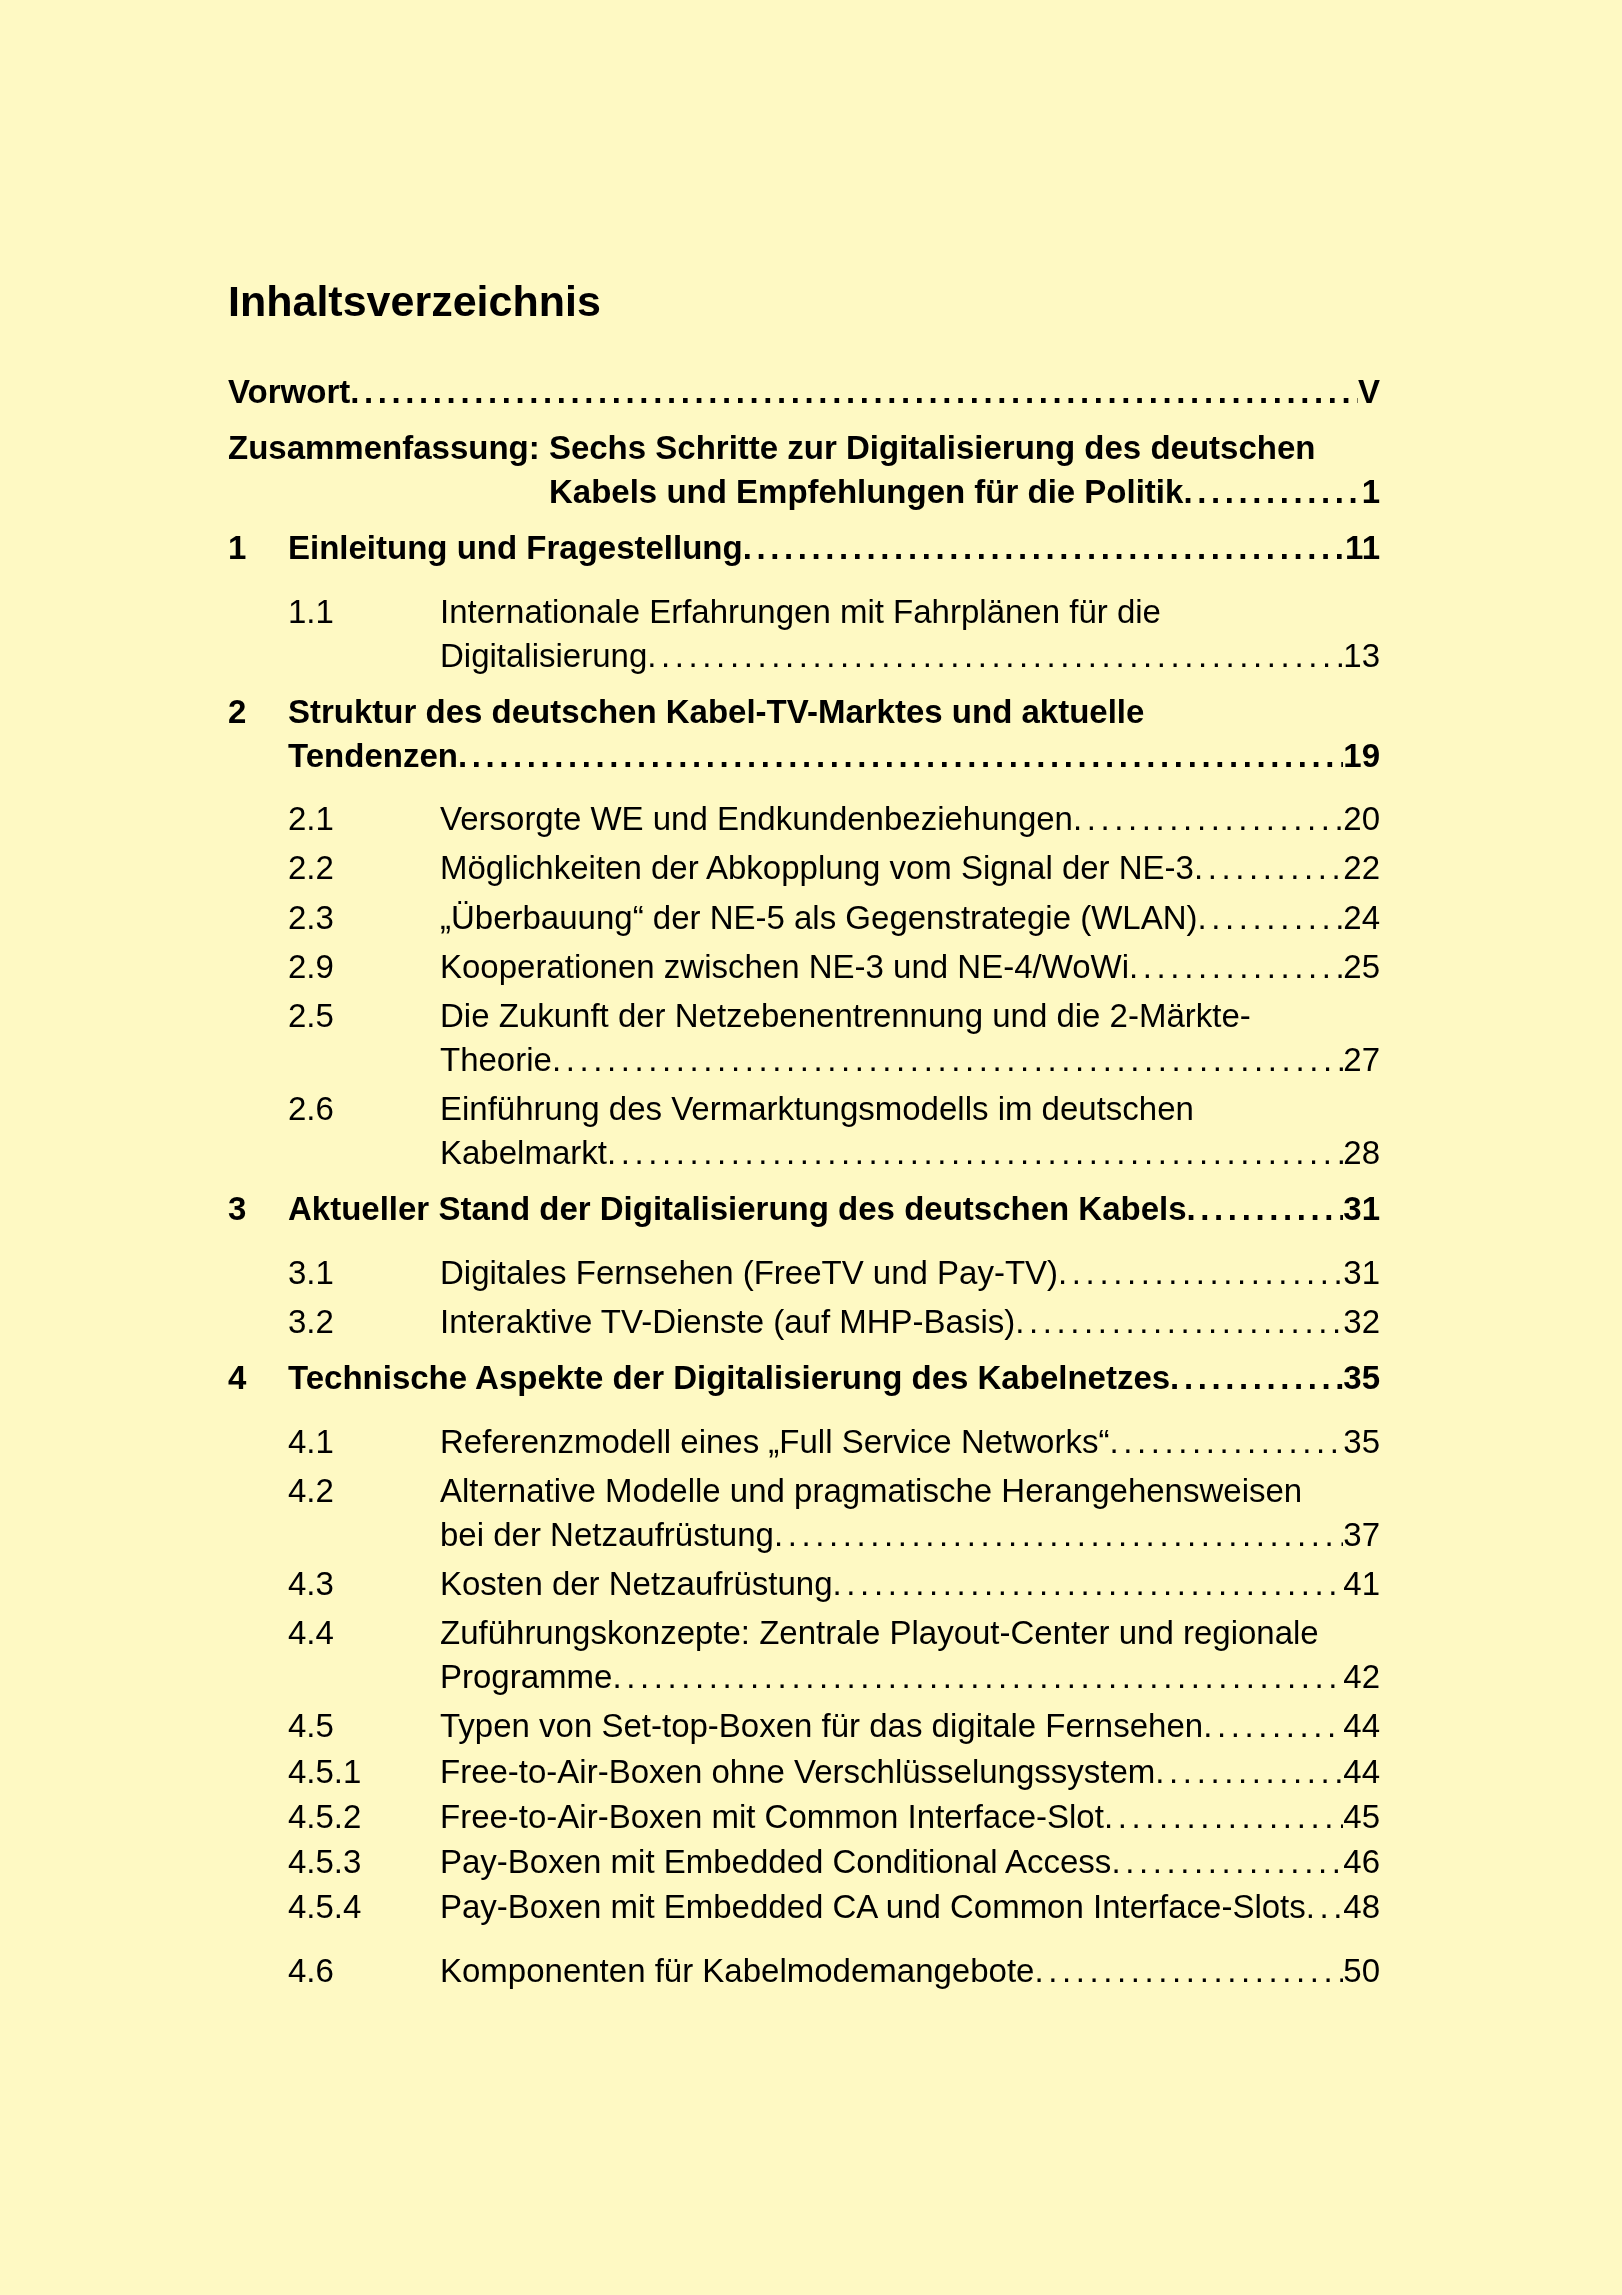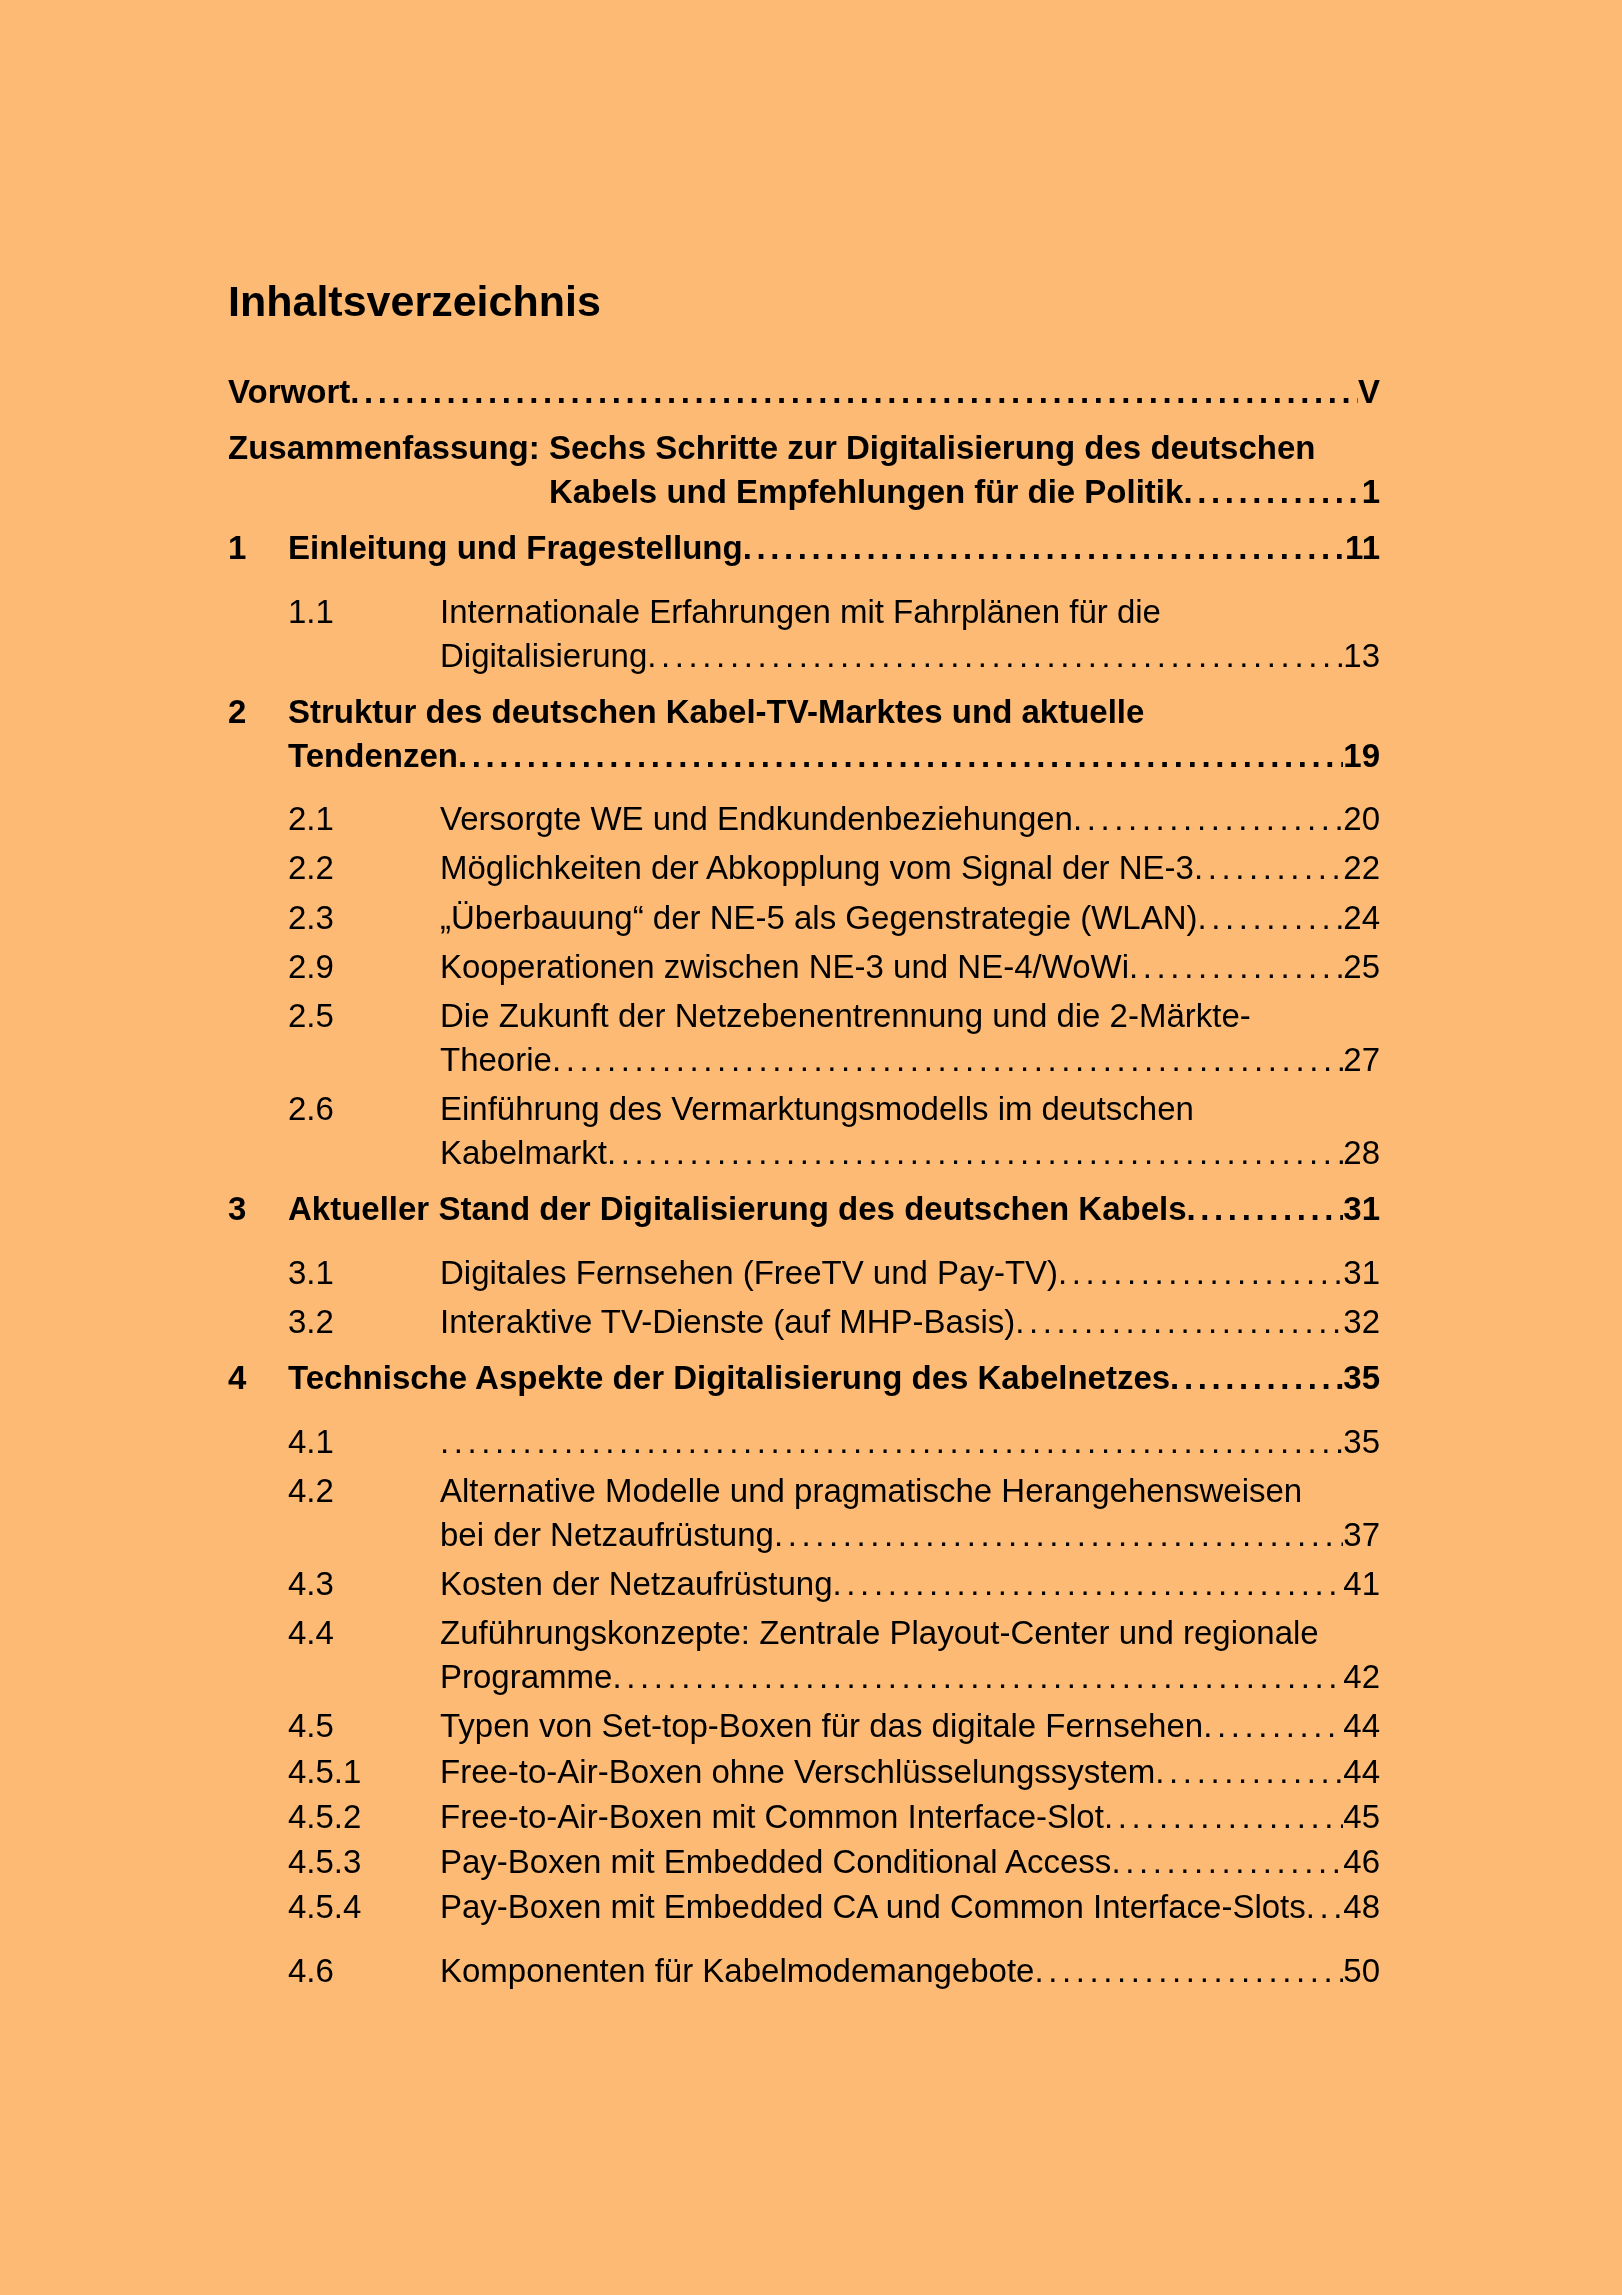--- a/index.html
+++ b/index.html
@@ -1,20 +1,20 @@
 <!DOCTYPE html>
 <html style="font-size:10.5px"><head>
 <meta charset="utf-8">
 <style>
   html, body { margin: 0; padding: 0; background: #ffffff; }
   .page {
     position: relative;
     width: 1622px;
     height: 2295px;
-    background: #fdba74;
+    background: #fef9c3;
     color: #000000;
     font-family: "Liberation Sans", sans-serif;
     overflow: hidden;
   }
   .content {
     position: absolute;
     left: 228px;
     top: 278px;
     width: 1152px;
   }
@@ -213,20 +213,21 @@
               <span class="txt">Technische Aspekte der Digitalisierung des Kabelnetzes</span>
               <span class="leader"></span>
               <span class="pageno">35</span>
             </div>
           </div>
   </div>
         <div class="entry sub">
     <span class="num">4.1</span>
     <div class="lines">
             <div class="lastline">
+              <span class="txt">Referenzmodell eines „Full Service Networks“ </span>
               <span class="leader"></span>
               <span class="pageno">35</span>
             </div>
           </div>
   </div>
         <div class="entry sub">
     <span class="num">4.2</span>
     <div class="lines">
             <div class="line">Alternative Modelle und pragmatische Herangehensweisen</div>
             <div class="lastline">

